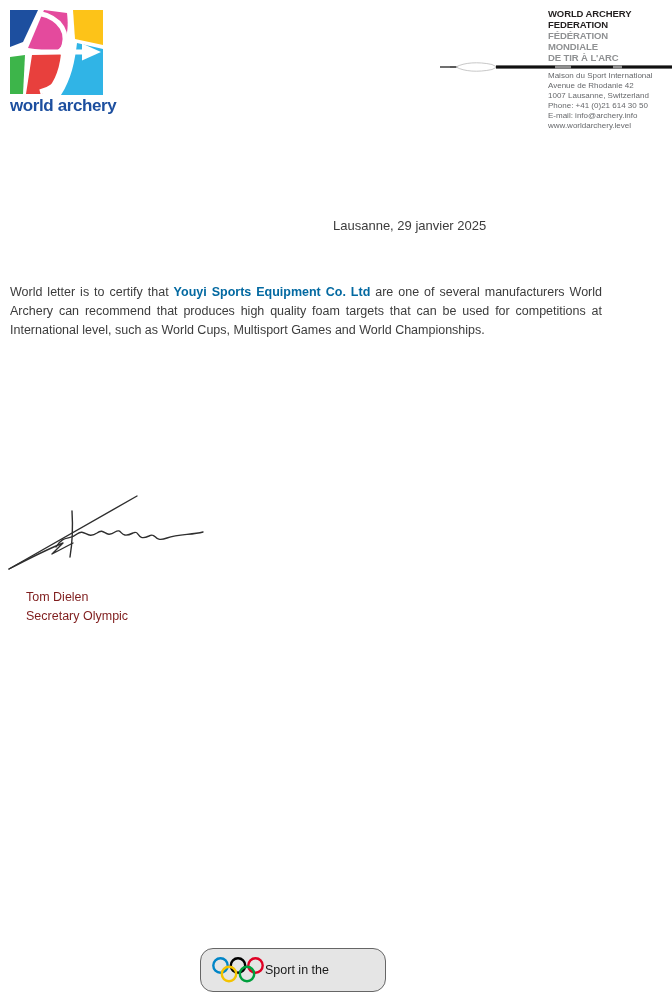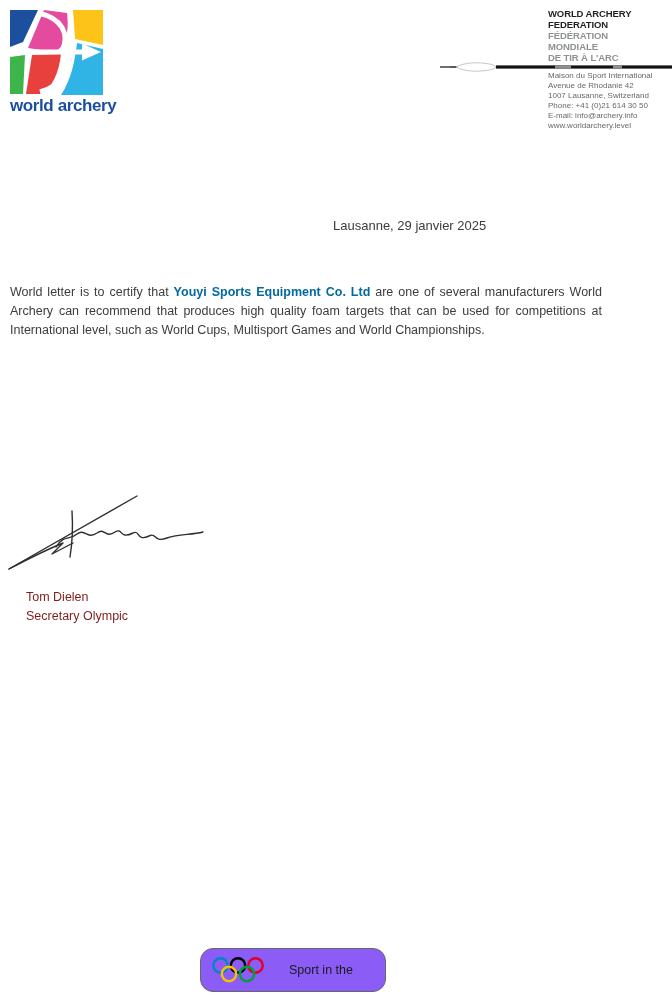--- a/index.html
+++ b/index.html
@@ -65,23 +65,23 @@
     font-size: 12.5px; line-height: 19px; color: #7f1d1d;
   }
 
   
   .badge {
     position: absolute; left: 200px; top: 948px;
     width: 186px; height: 44px;
     border: 1.2px solid #666666;
     border-radius: 13px;
     box-sizing: border-box;
-    display: flex; align-items: center; gap: 24px;
+    display: flex; align-items: center; gap: 0;
     padding: 0 10px;
-    background: #8b5cf6;
+    background: #e5e5e5;
   }
   .badge-rings { display: block; width: 54px; height: 28px; }
   .badge-text { font-size: 12.5px; line-height: 16px; color: #1a1a1a; }
 </style>
 </head>
 <body>
 
 <div class="page">
 
   <div class="logo-block">

